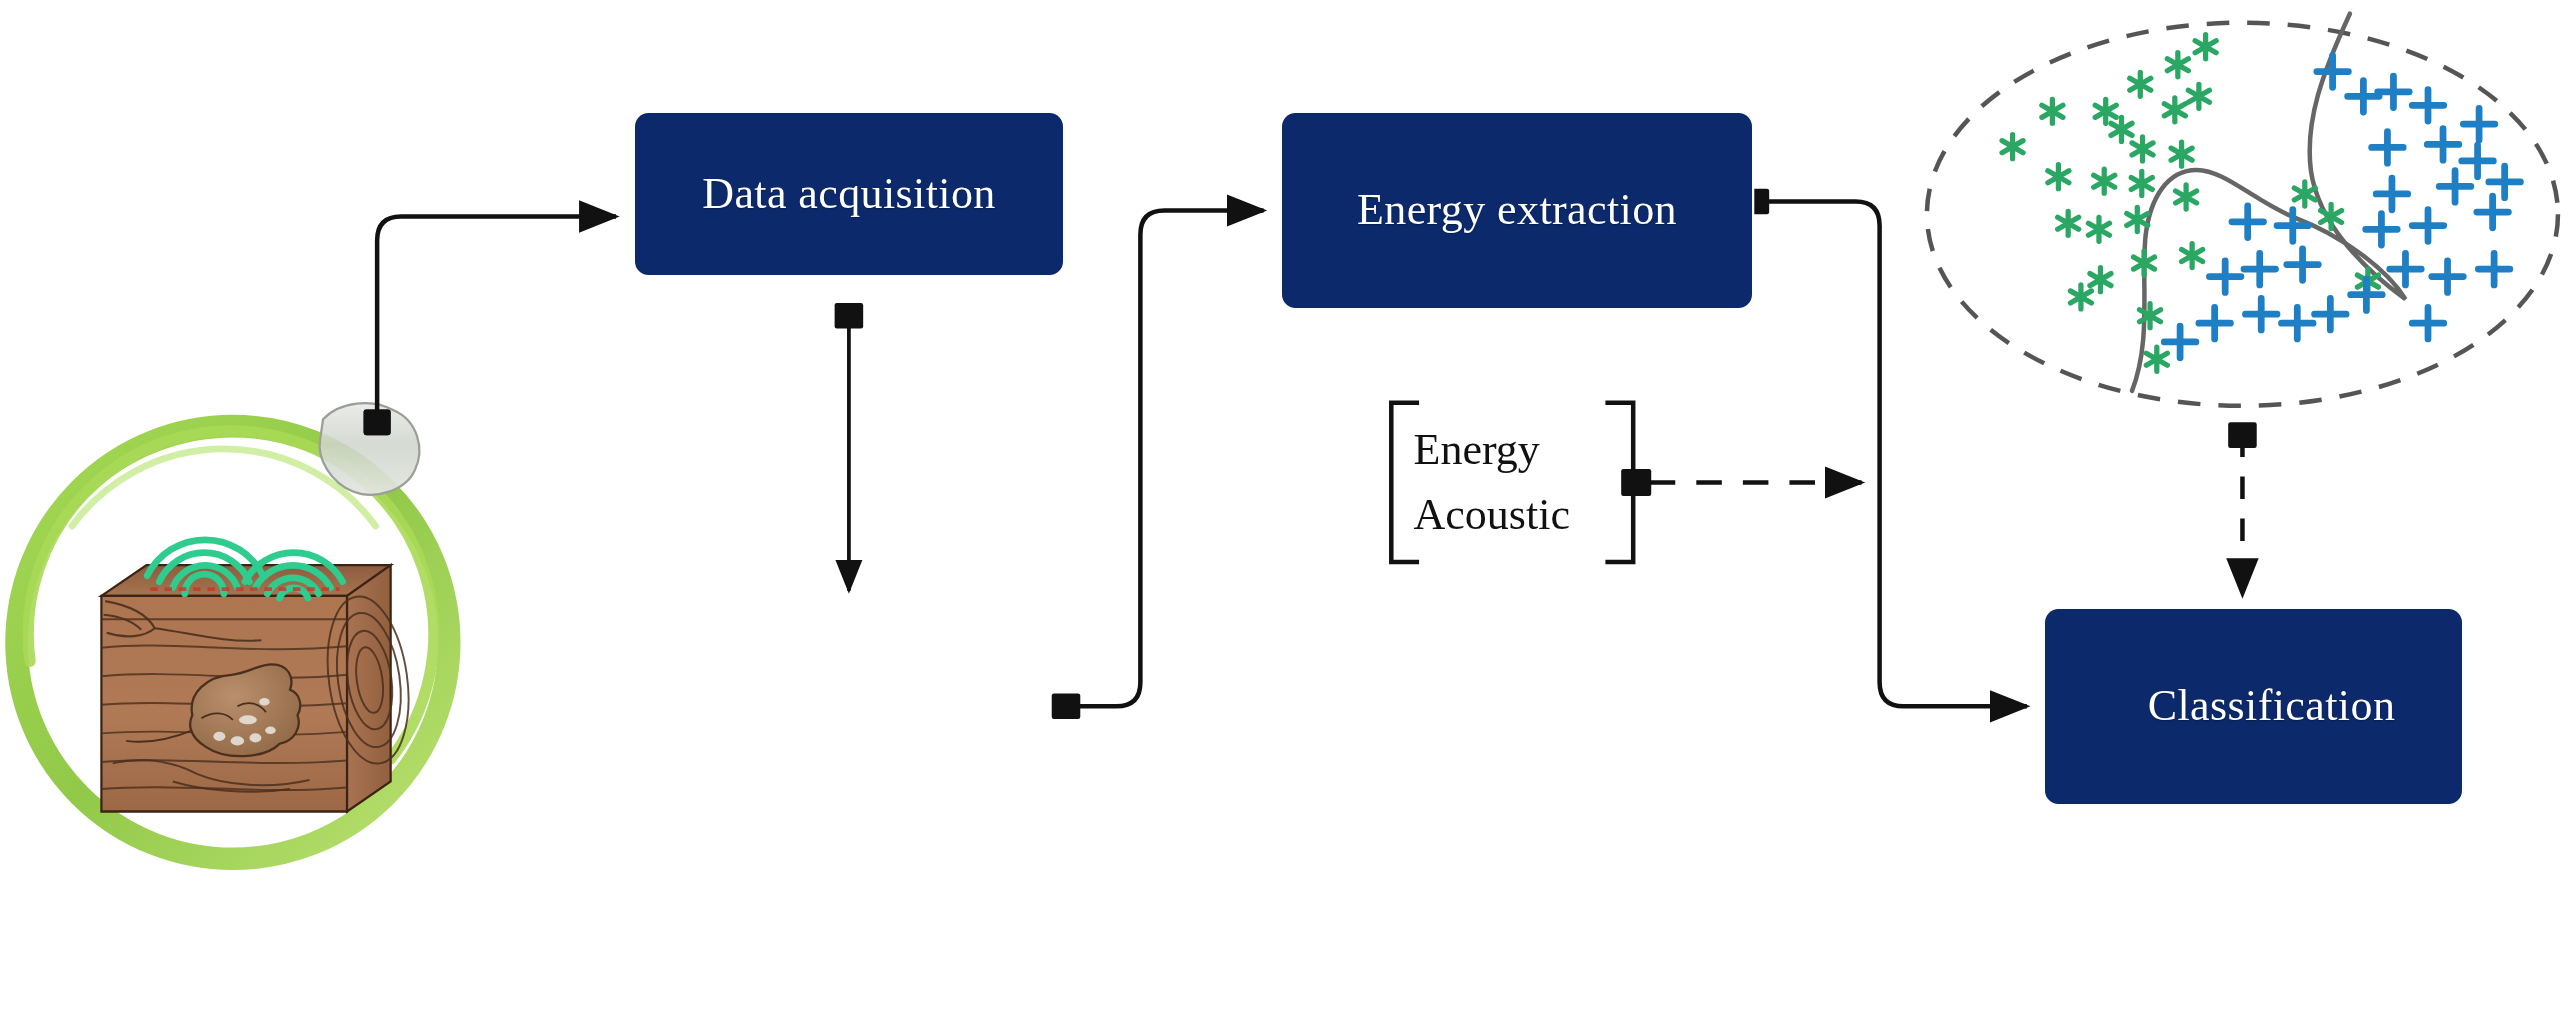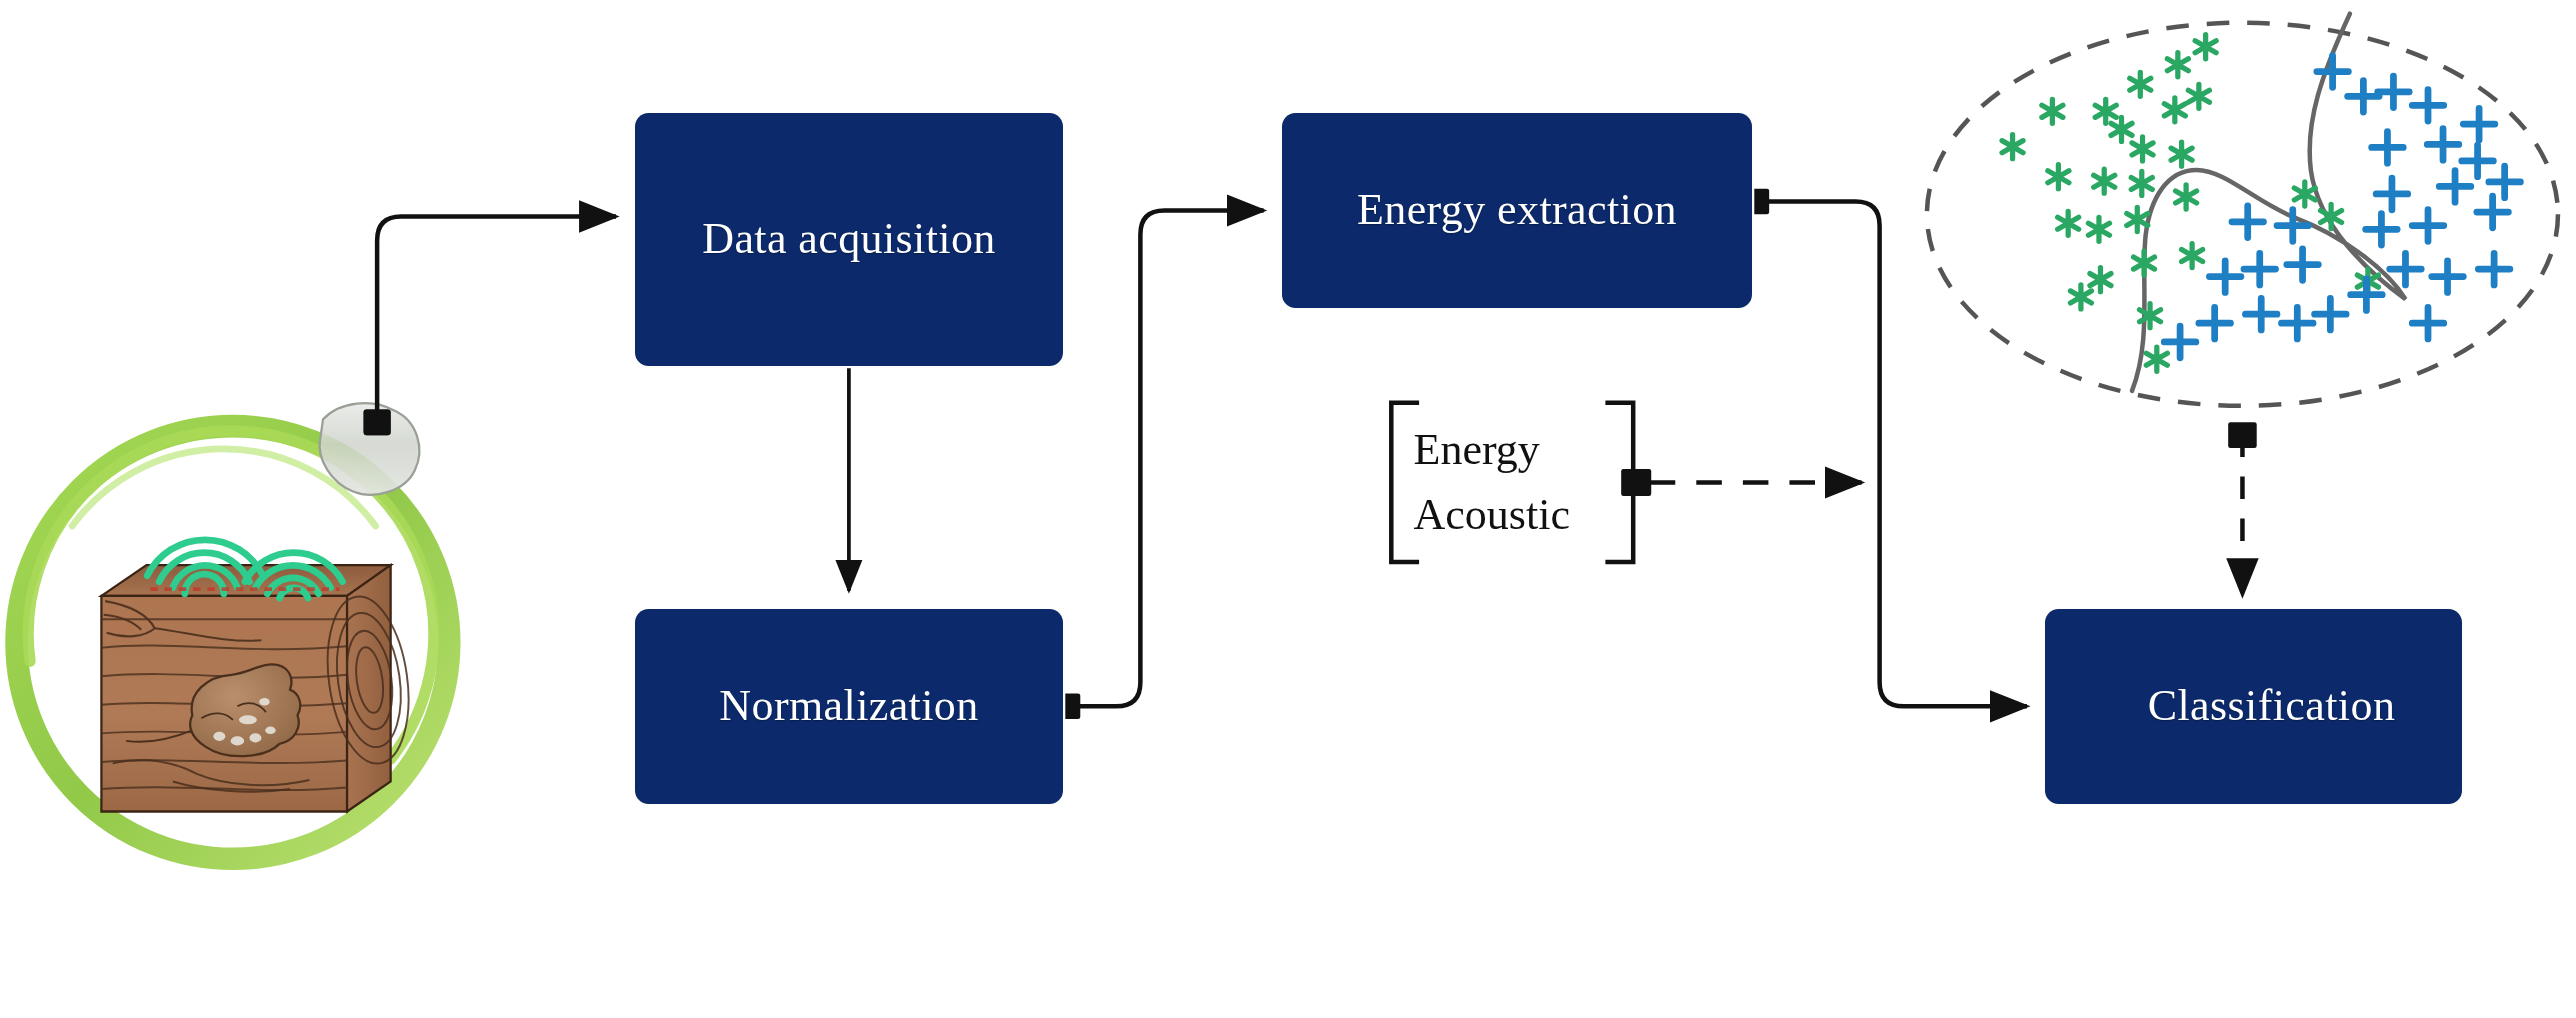--- a/index.html
+++ b/index.html
@@ -37,21 +37,21 @@
   }
   .proc-box .label {
     color: #ffffff;
     font-family: "Liberation Serif", "DejaVu Serif", serif;
     font-size: 44px;
     line-height: 1.1;
     letter-spacing: 0.4px;
     white-space: nowrap;
     text-shadow: 0 0.8px 1.5px rgba(0,0,0,0.35);
   }
-  #box-data-acquisition { left: 635px;  top: 113px;  width: 428px; height: 253px; }
+  #box-data-acquisition { left: 635px;  top: 113px;  width: 428px; height: 162px; }
   #box-normalization    { left: 635px;  top: 609px;  width: 428px; height: 195px; }
   #box-feature          { left: 1282px; top: 113px;  width: 470px; height: 195px; }
   #box-classification   { left: 2045px; top: 609px;  width: 417px; height: 195px; padding-left: 36px; }
 
   .caption {
     position: absolute;
     font-family: "Liberation Serif", "DejaVu Serif", serif;
     font-size: 42px;
     color: #111111;
     white-space: nowrap;
@@ -428,23 +428,20 @@
         <path d="M 2985 578 L 2985 792" stroke-dasharray="30 26" marker-end="url(#arrowDash)" stroke-width="6"></path>
         <rect x="2966" y="562" width="38" height="34" rx="3" fill="#111111" stroke="none"></rect>
       </g>
     </g>
   </svg>
 
   <div class="proc-box" id="box-data-acquisition">
     <span class="label">Data acquisition</span>
   </div>
 
-  <div class="proc-box" id="box-normalization">
-    <span class="label">Normalization</span>
-  </div>
 
   <div class="proc-box" id="box-feature">
     <span class="label">Energy extraction</span>
   </div>
 
   <div class="proc-box" id="box-classification">
     <span class="label">Classification</span>
   </div>
 
   <div class="matrix">

